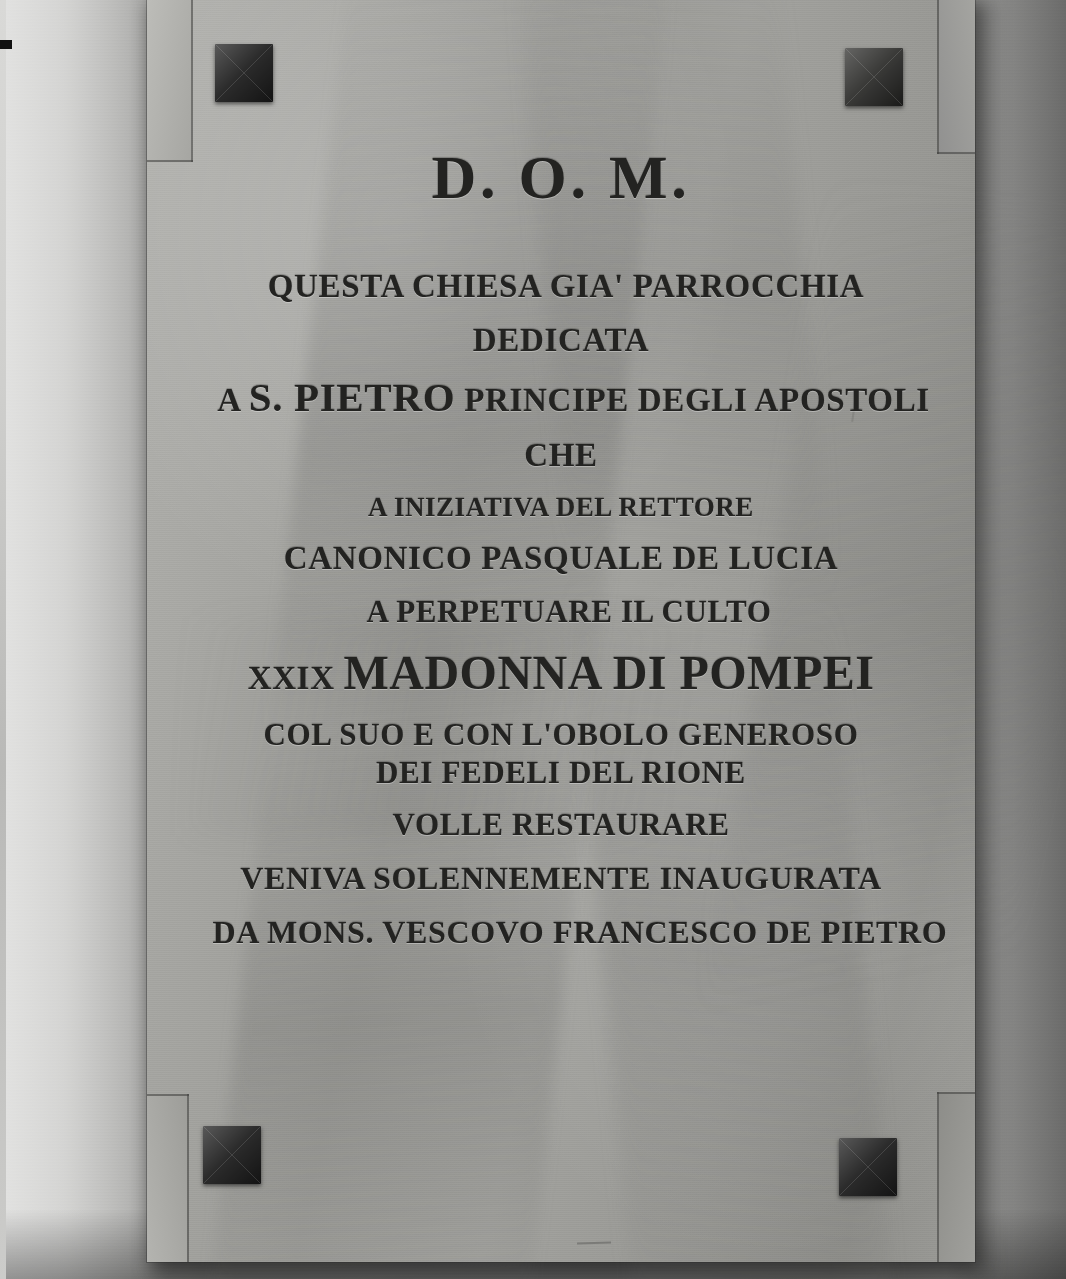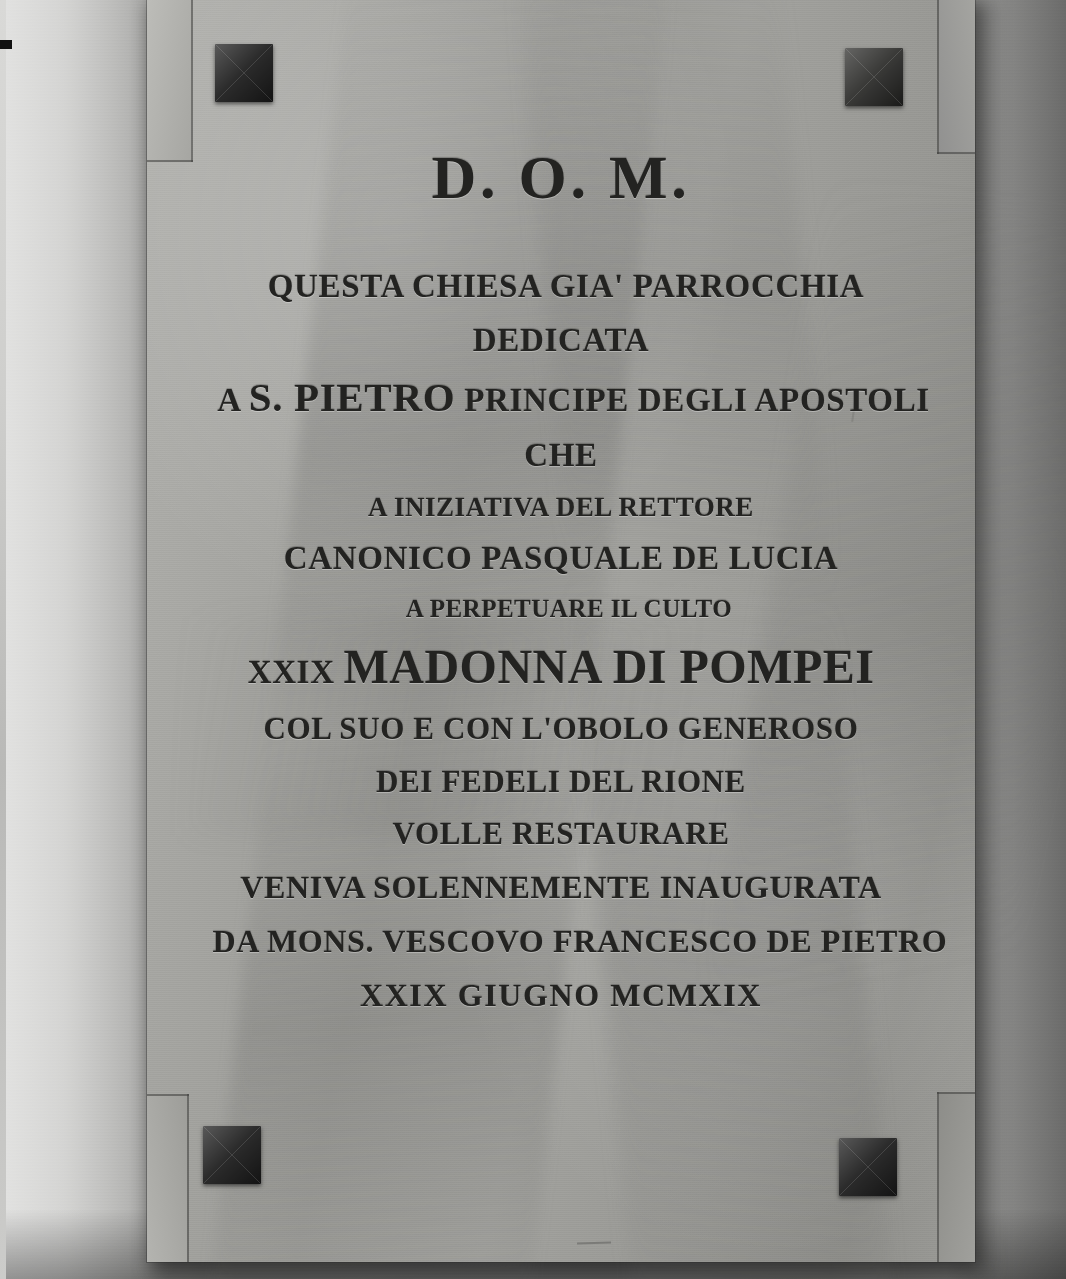--- a/index.html
+++ b/index.html
@@ -191,24 +191,24 @@
   .l-dom   { font-size: 62px; letter-spacing: .06em; margin-bottom: 62px; }
 
   .l1  { font-size: 33px; margin-bottom: 21px; padding-left: 10px; }
   .l2  { font-size: 33px; margin-bottom: 20px; }
   .l3  { font-size: 33px; margin-bottom: 21px; padding-left: 25px; }
   .l3 .big { font-size: 41px; }
   .l4  { font-size: 33px; margin-bottom: 22px; }
   .l5  { font-size: 27px; margin-bottom: 21px; }
   .l6  { font-size: 33px; margin-bottom: 21px; }
   .l7  { font-size: 35px; margin-bottom: 22px; }
-  .l8  { font-size: 25px; margin-bottom: 22px; padding-left: 16px; }
+  .l8  { font-size: 31px; margin-bottom: 22px; padding-left: 16px; }
   .l9  { font-size: 33px; margin-bottom: 22px; }
   .l9 .big { font-size: 48px; letter-spacing: .01em; }
-  .l10 { font-size: 31px; margin-bottom: 22px; }
+  .l10 { font-size: 31px; margin-bottom: 7px; }
   .l11 { font-size: 31px; margin-bottom: 21px; }
   .l12 { font-size: 31px; margin-bottom: 22px; }
   .l13 { font-size: 32px; margin-bottom: 22px; }
   .l14 { font-size: 32px; margin-bottom: 22px; padding-left: 38px; }
   .l15 { font-size: 32px; letter-spacing: .05em; }
 
   
   .scratch {
     position: absolute;
     background: rgba(90,90,88,.5);
@@ -275,17 +275,16 @@
       <span class="line l6">CANONICO PASQUALE DE LUCIA</span>
       <span class="line l8">A PERPETUARE IL CULTO</span>
 
       <span class="line l9"><span>XXIX</span> <span class="big">MADONNA DI POMPEI</span></span>
 
       <span class="line l10">COL SUO E CON L'OBOLO GENEROSO</span>
       <span class="line l11">DEI FEDELI DEL RIONE</span>
       <span class="line l12">VOLLE RESTAURARE</span>
       <span class="line l13">VENIVA SOLENNEMENTE INAUGURATA</span>
       <span class="line l14">DA MONS. VESCOVO FRANCESCO DE PIETRO</span>
-      <span class="line l15">XXIX GIUGNO MCMXIX</span>
 
     </div>
   </div>
 </div>
 
 </body></html>

